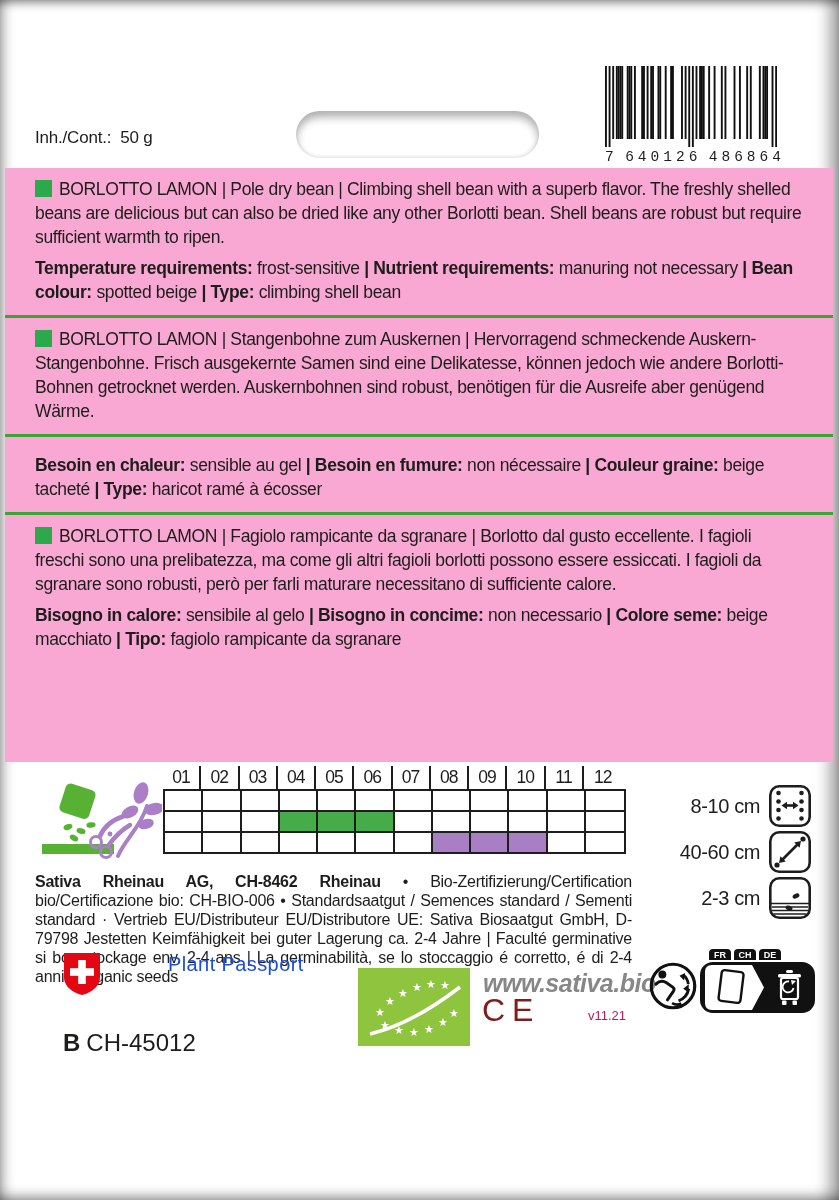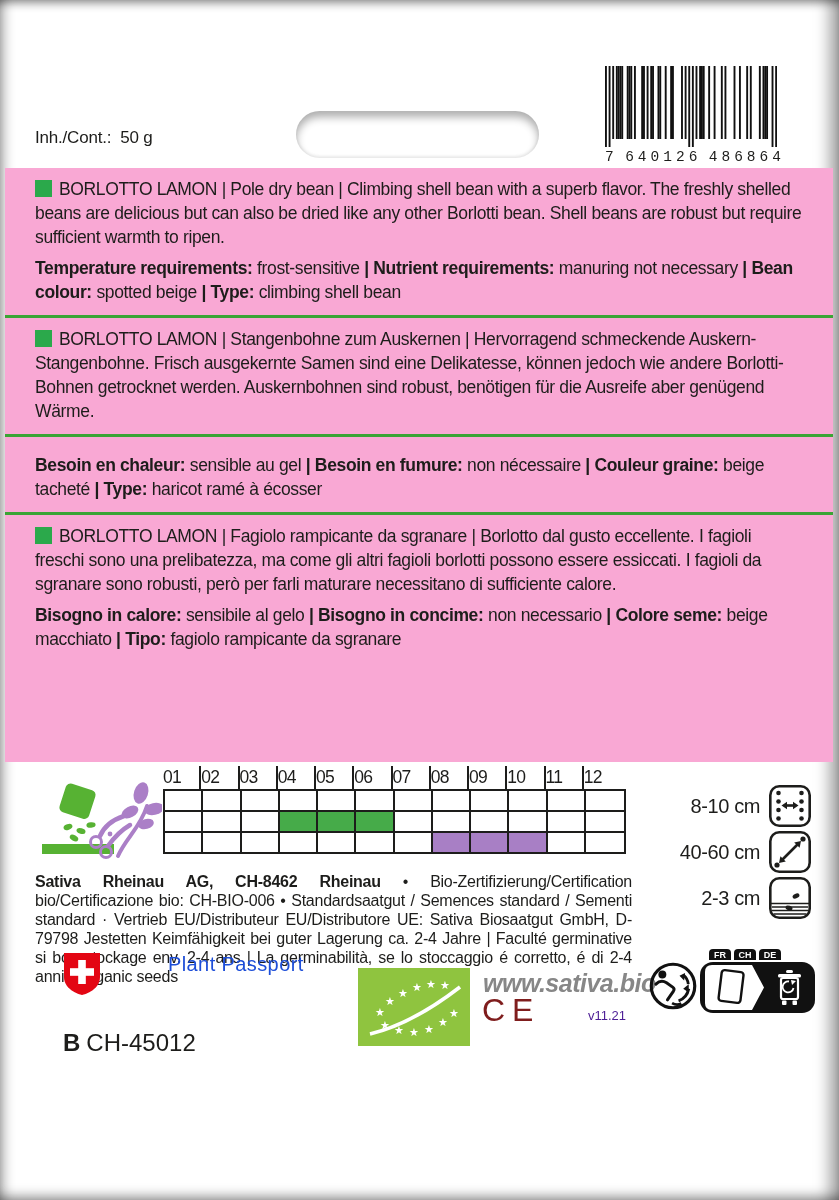--- a/index.html
+++ b/index.html
@@ -31,21 +31,21 @@
   .props { margin-top:7px; }
   .props b { font-weight:700; }
   .bullet { display:inline-block; width:17px; height:17px; background:#2ba94b;
     margin-right:7px; vertical-align:-2px; }
 
   .sow-icon { position:absolute; left:40px; top:782px; }
   .harvest-icon { position:absolute; left:84px; top:772px; }
 
   .calendar { position:absolute; left:163px; top:766px; }
   .month-header { display:flex; height:23px; }
-  .month-cell { width:38.25px; box-sizing:border-box; font-size:17.5px;
+  .month-cell { width:38.25px; box-sizing:border-box; text-align:center; font-size:17.5px;
     line-height:22px; letter-spacing:-0.8px; border-right:2px solid #1d1d1b; }
   .month-cell:last-child { border-right:none; }
   .calendar-grid { border:2px solid #1d1d1b; width:459px; }
   .cal-row { display:flex; height:19px; border-bottom:2px solid #1d1d1b; }
   .cal-row:last-child { border-bottom:none; }
   .cal-cell { width:38.25px; box-sizing:border-box; border-right:2px solid #1d1d1b; }
   .cal-cell:last-child { border-right:none; }
 
   .spacing-row { position:absolute; left:628px; width:184px; height:44px; display:flex;
     justify-content:flex-end; align-items:center; gap:8px; }
@@ -60,21 +60,21 @@
     letter-spacing:0.4px; }
   .passport-a { position:absolute; left:63px; top:1006px; font-size:20px; }
   .passport-b { position:absolute; left:63px; top:1029px; font-size:24px; }
   .passport-a b, .passport-b b { margin-right:6px; }
 
   .eu-logo { position:absolute; left:358px; top:968px; }
   .website { position:absolute; left:483px; top:969px; font-size:25px; font-weight:700;
     color:#878787; letter-spacing:-0.5px;font-style:italic; }
   .ce { position:absolute; left:482px; top:992px; font-size:32px; color:#7f1d1d;
     letter-spacing:7px; }
-  .version { position:absolute; left:588px; top:1008px; font-size:13px; color:#4c1d95;text-align:center; }
+  .version { position:absolute; left:588px; top:1008px; font-size:13px; color:#be185d;text-align:center; }
 
   .triman { position:absolute; left:648px; top:961px; }
   .sort-badge { position:absolute; left:700px; top:947px; }
 </style>
 </head>
 <body>
 
 <div class="packet">
 
   <div class="content-info">

